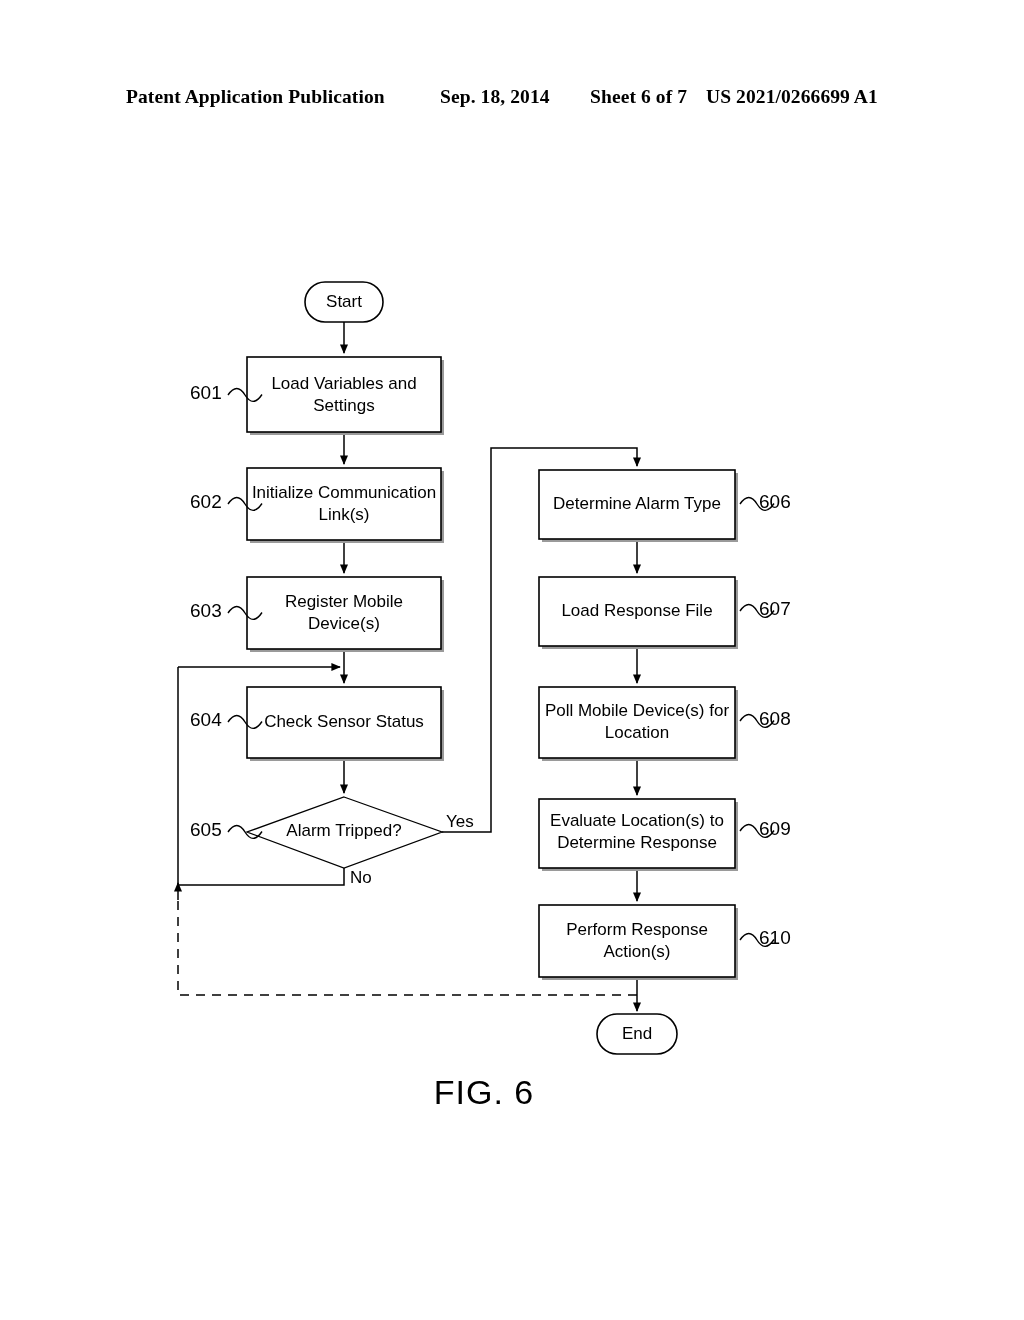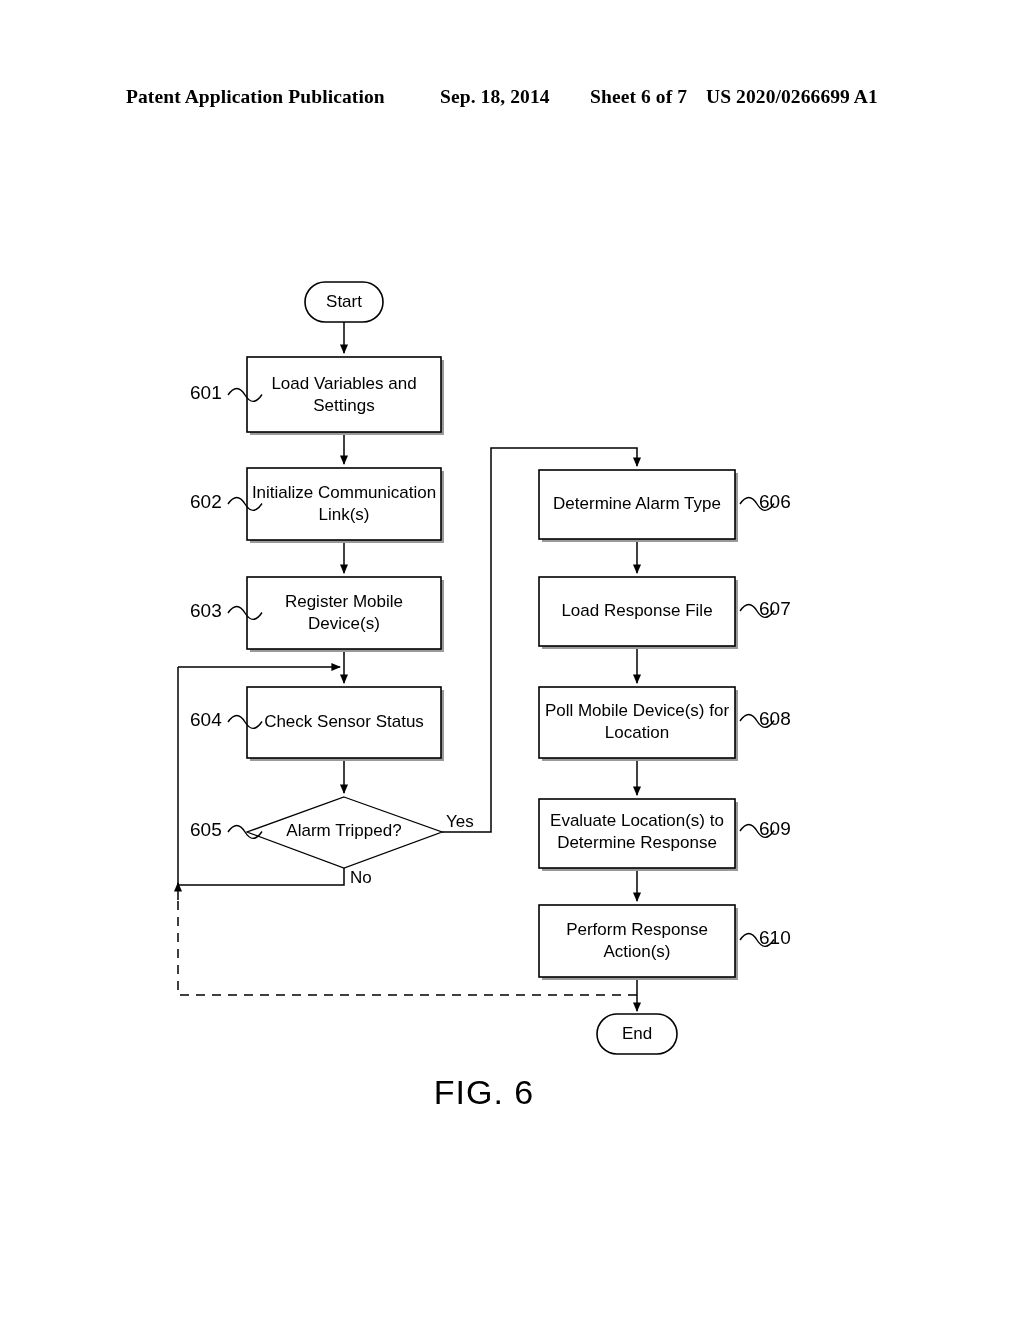--- a/index.html
+++ b/index.html
@@ -140,21 +140,21 @@
     letter-spacing: 1px;
   }
 </style>
 </head>
 <body>
 
 <div id="page-header">
   <span class="hdr-pub">Patent Application Publication</span>
   <span class="hdr-date">Sep. 18, 2014</span>
   <span class="hdr-sheet">Sheet 6 of 7</span>
-  <span class="hdr-patnum">US 2020/0266699 A1</span>
+  <span class="hdr-patnum">US 2021/0266699 A1</span>
 </div>
 
 <div id="figure-area">
   <svg id="flowchart" viewBox="0 0 1024 1320" xmlns="http://www.w3.org/2000/svg">
 
     <defs>
       <marker id="arrowhead" markerWidth="10" markerHeight="8" refX="8.6" refY="4" orient="auto" markerUnits="userSpaceOnUse">
         <path d="M0,0 L9.5,4 L0,8 z" fill="#000000"></path>
       </marker>
     </defs>

